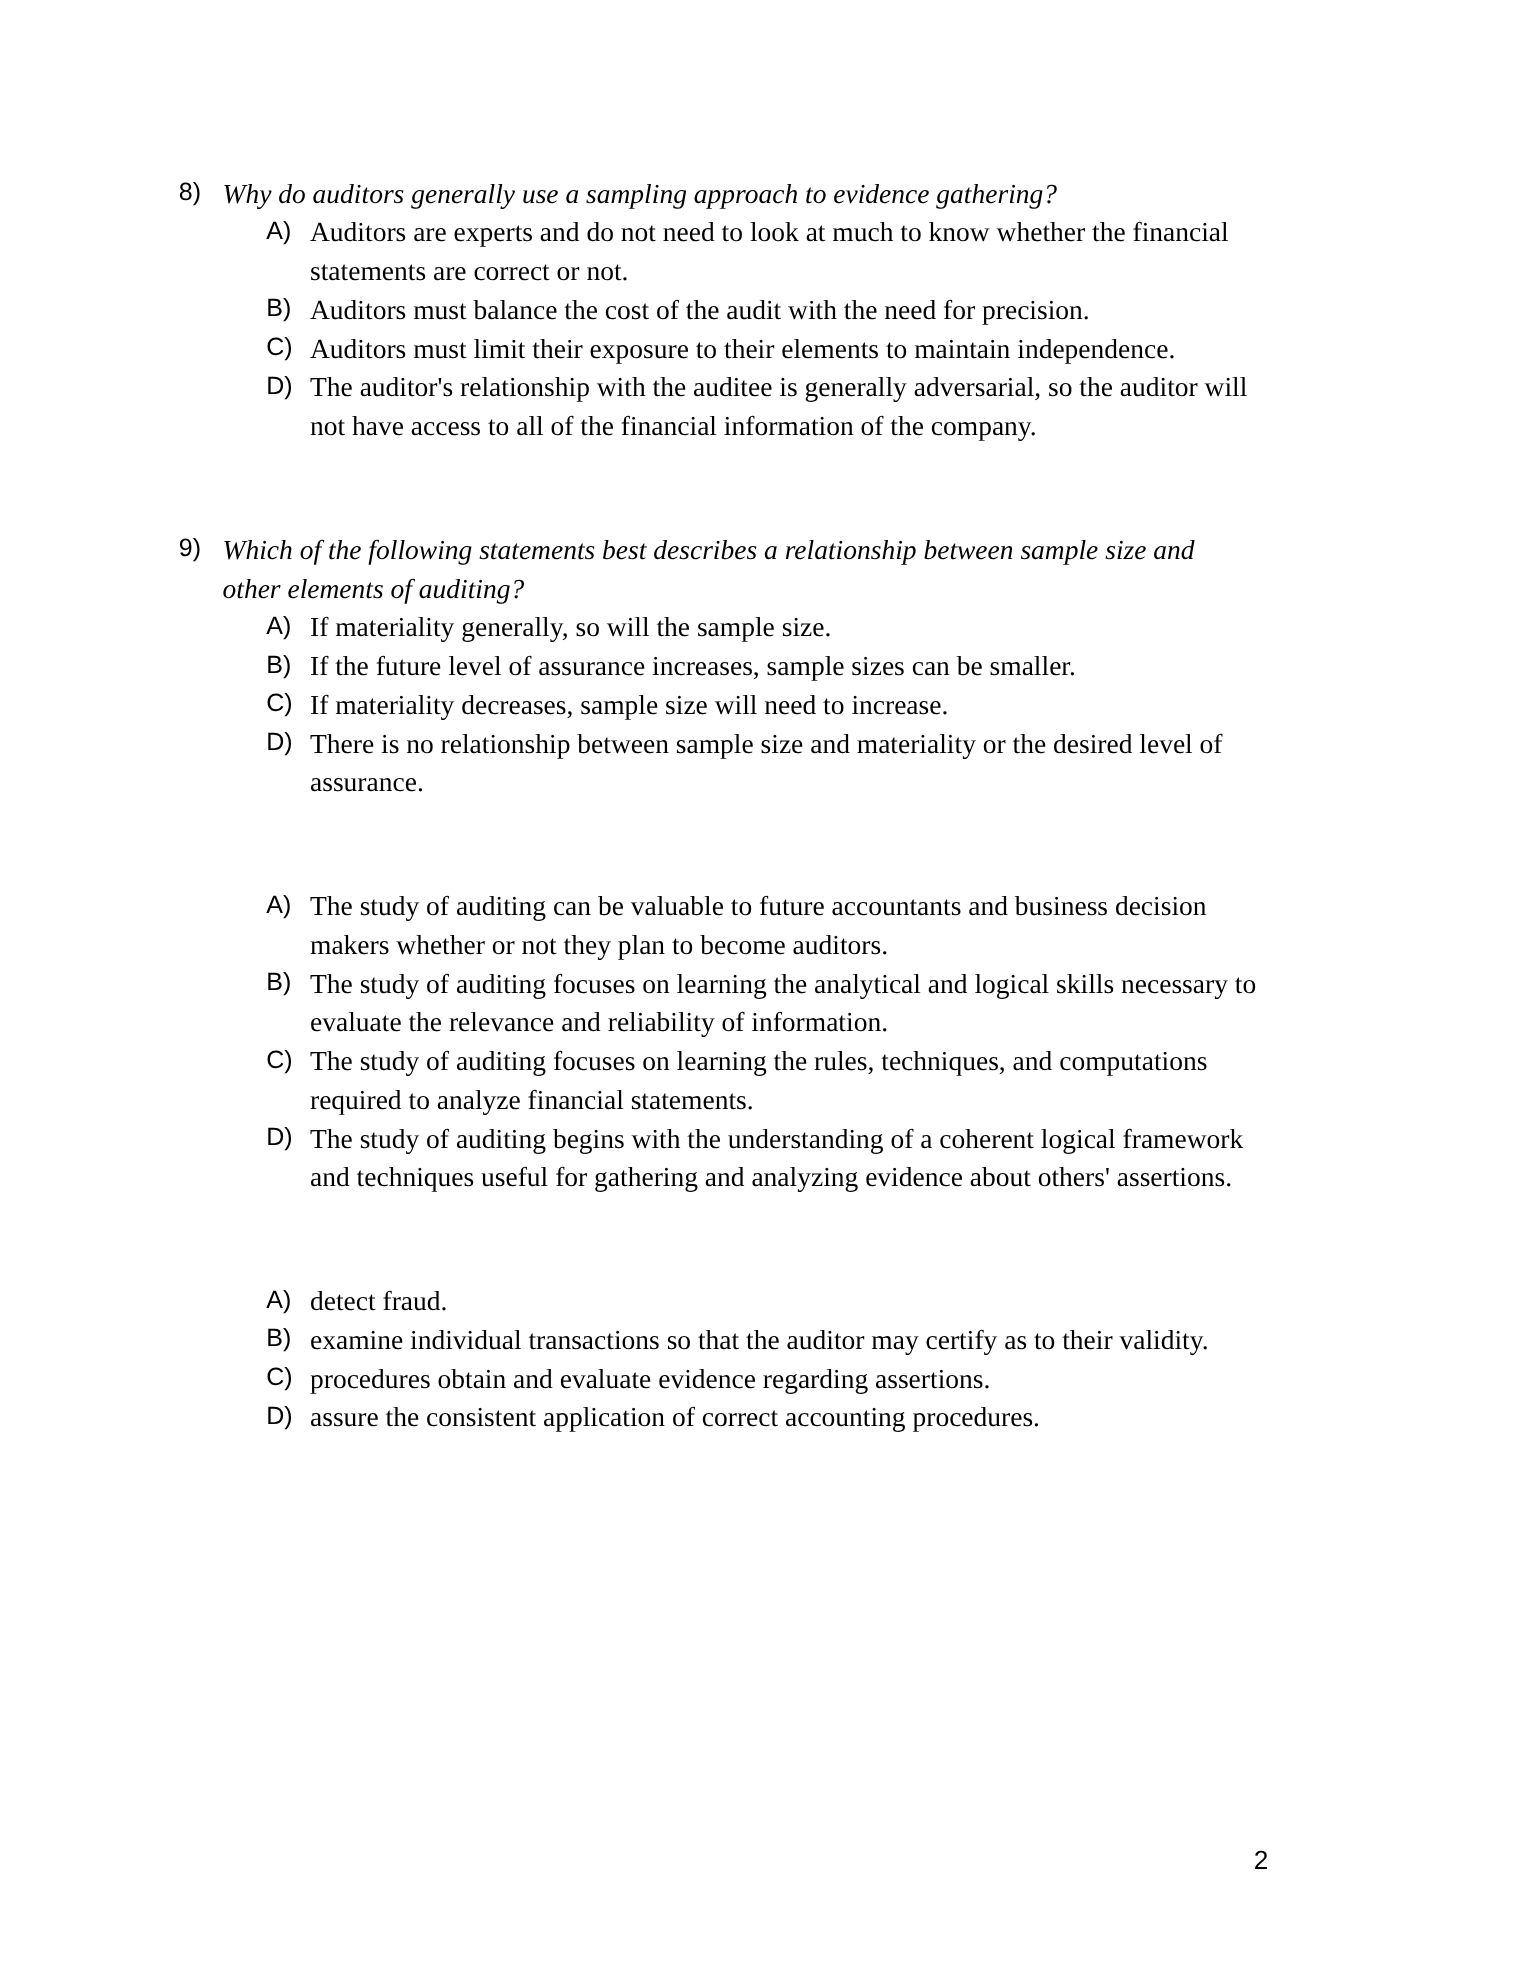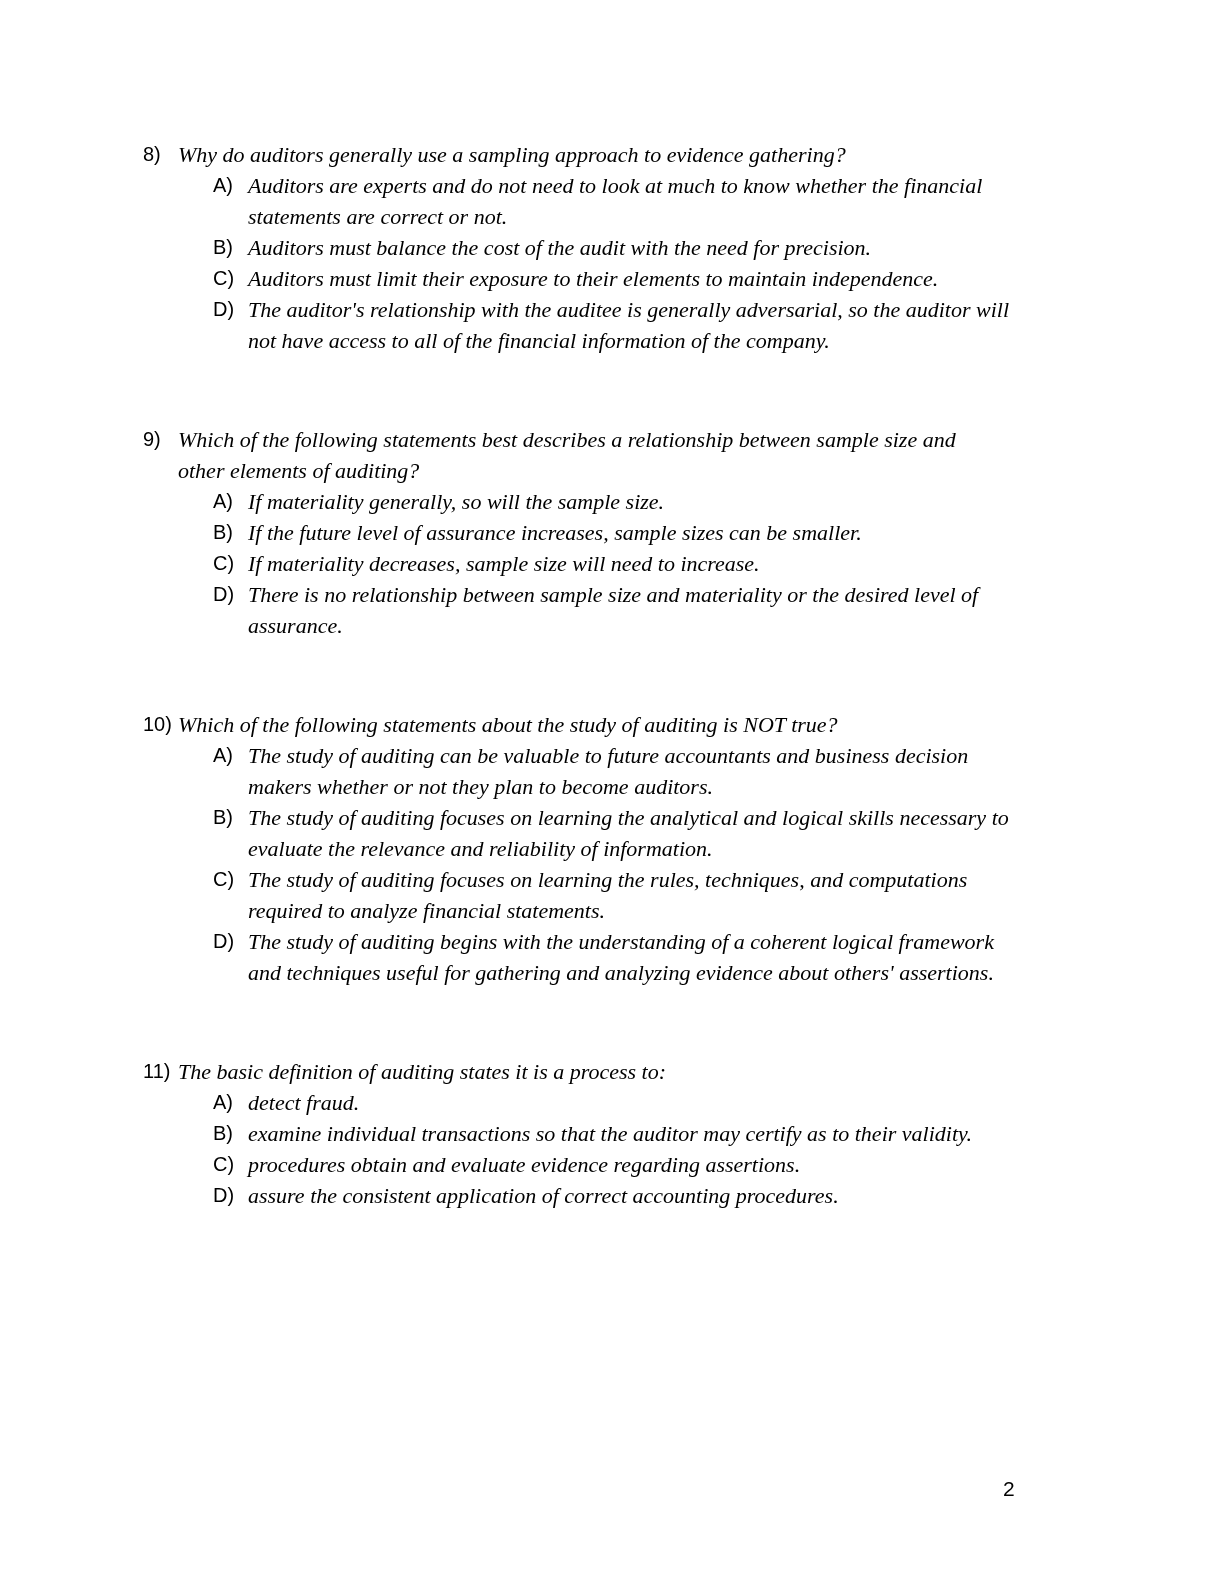--- a/index.html
+++ b/index.html
@@ -49,21 +49,20 @@
   .opt-letter {
     flex: 0 0 35px;
     width: 35px;
     font-family: "Liberation Sans", sans-serif;
     font-size: 20px;
     line-height: 31px;
   }
   .opt-text {
     white-space: pre-line;
     width: 850px;
-    font-style: italic;
   }
   .page-number {
     position: absolute;
     left: 1003px;
     top: 1473px;
     font-family: "Liberation Sans", sans-serif;
     font-size: 21px;
     line-height: 31px;
   }
 </style>
@@ -120,24 +119,20 @@
       </div>
       <div class="option">
         <span class="opt-letter">D)</span>
         <div class="opt-text">There is no relationship between sample size and materiality or the desired level of
 assurance.</div>
       </div>
     </div>
   </section>
 
   <section class="question">
-    <div class="q-head">
-      <span class="q-num">10)</span>
-      <div class="q-text">Which of the following statements about the study of auditing is NOT true?</div>
-    </div>
     <div class="options">
       <div class="option">
         <span class="opt-letter">A)</span>
         <div class="opt-text">The study of auditing can be valuable to future accountants and business decision
 makers whether or not they plan to become auditors.</div>
       </div>
       <div class="option">
         <span class="opt-letter">B)</span>
         <div class="opt-text">The study of auditing focuses on learning the analytical and logical skills necessary to
 evaluate the relevance and reliability of information.</div>
@@ -149,24 +144,20 @@
       </div>
       <div class="option">
         <span class="opt-letter">D)</span>
         <div class="opt-text">The study of auditing begins with the understanding of a coherent logical framework
 and techniques useful for gathering and analyzing evidence about others' assertions.</div>
       </div>
     </div>
   </section>
 
   <section class="question">
-    <div class="q-head">
-      <span class="q-num">11)</span>
-      <div class="q-text">The basic definition of auditing states it is a process to:</div>
-    </div>
     <div class="options">
       <div class="option">
         <span class="opt-letter">A)</span>
         <div class="opt-text">detect fraud.</div>
       </div>
       <div class="option">
         <span class="opt-letter">B)</span>
         <div class="opt-text">examine individual transactions so that the auditor may certify as to their validity.</div>
       </div>
       <div class="option">

